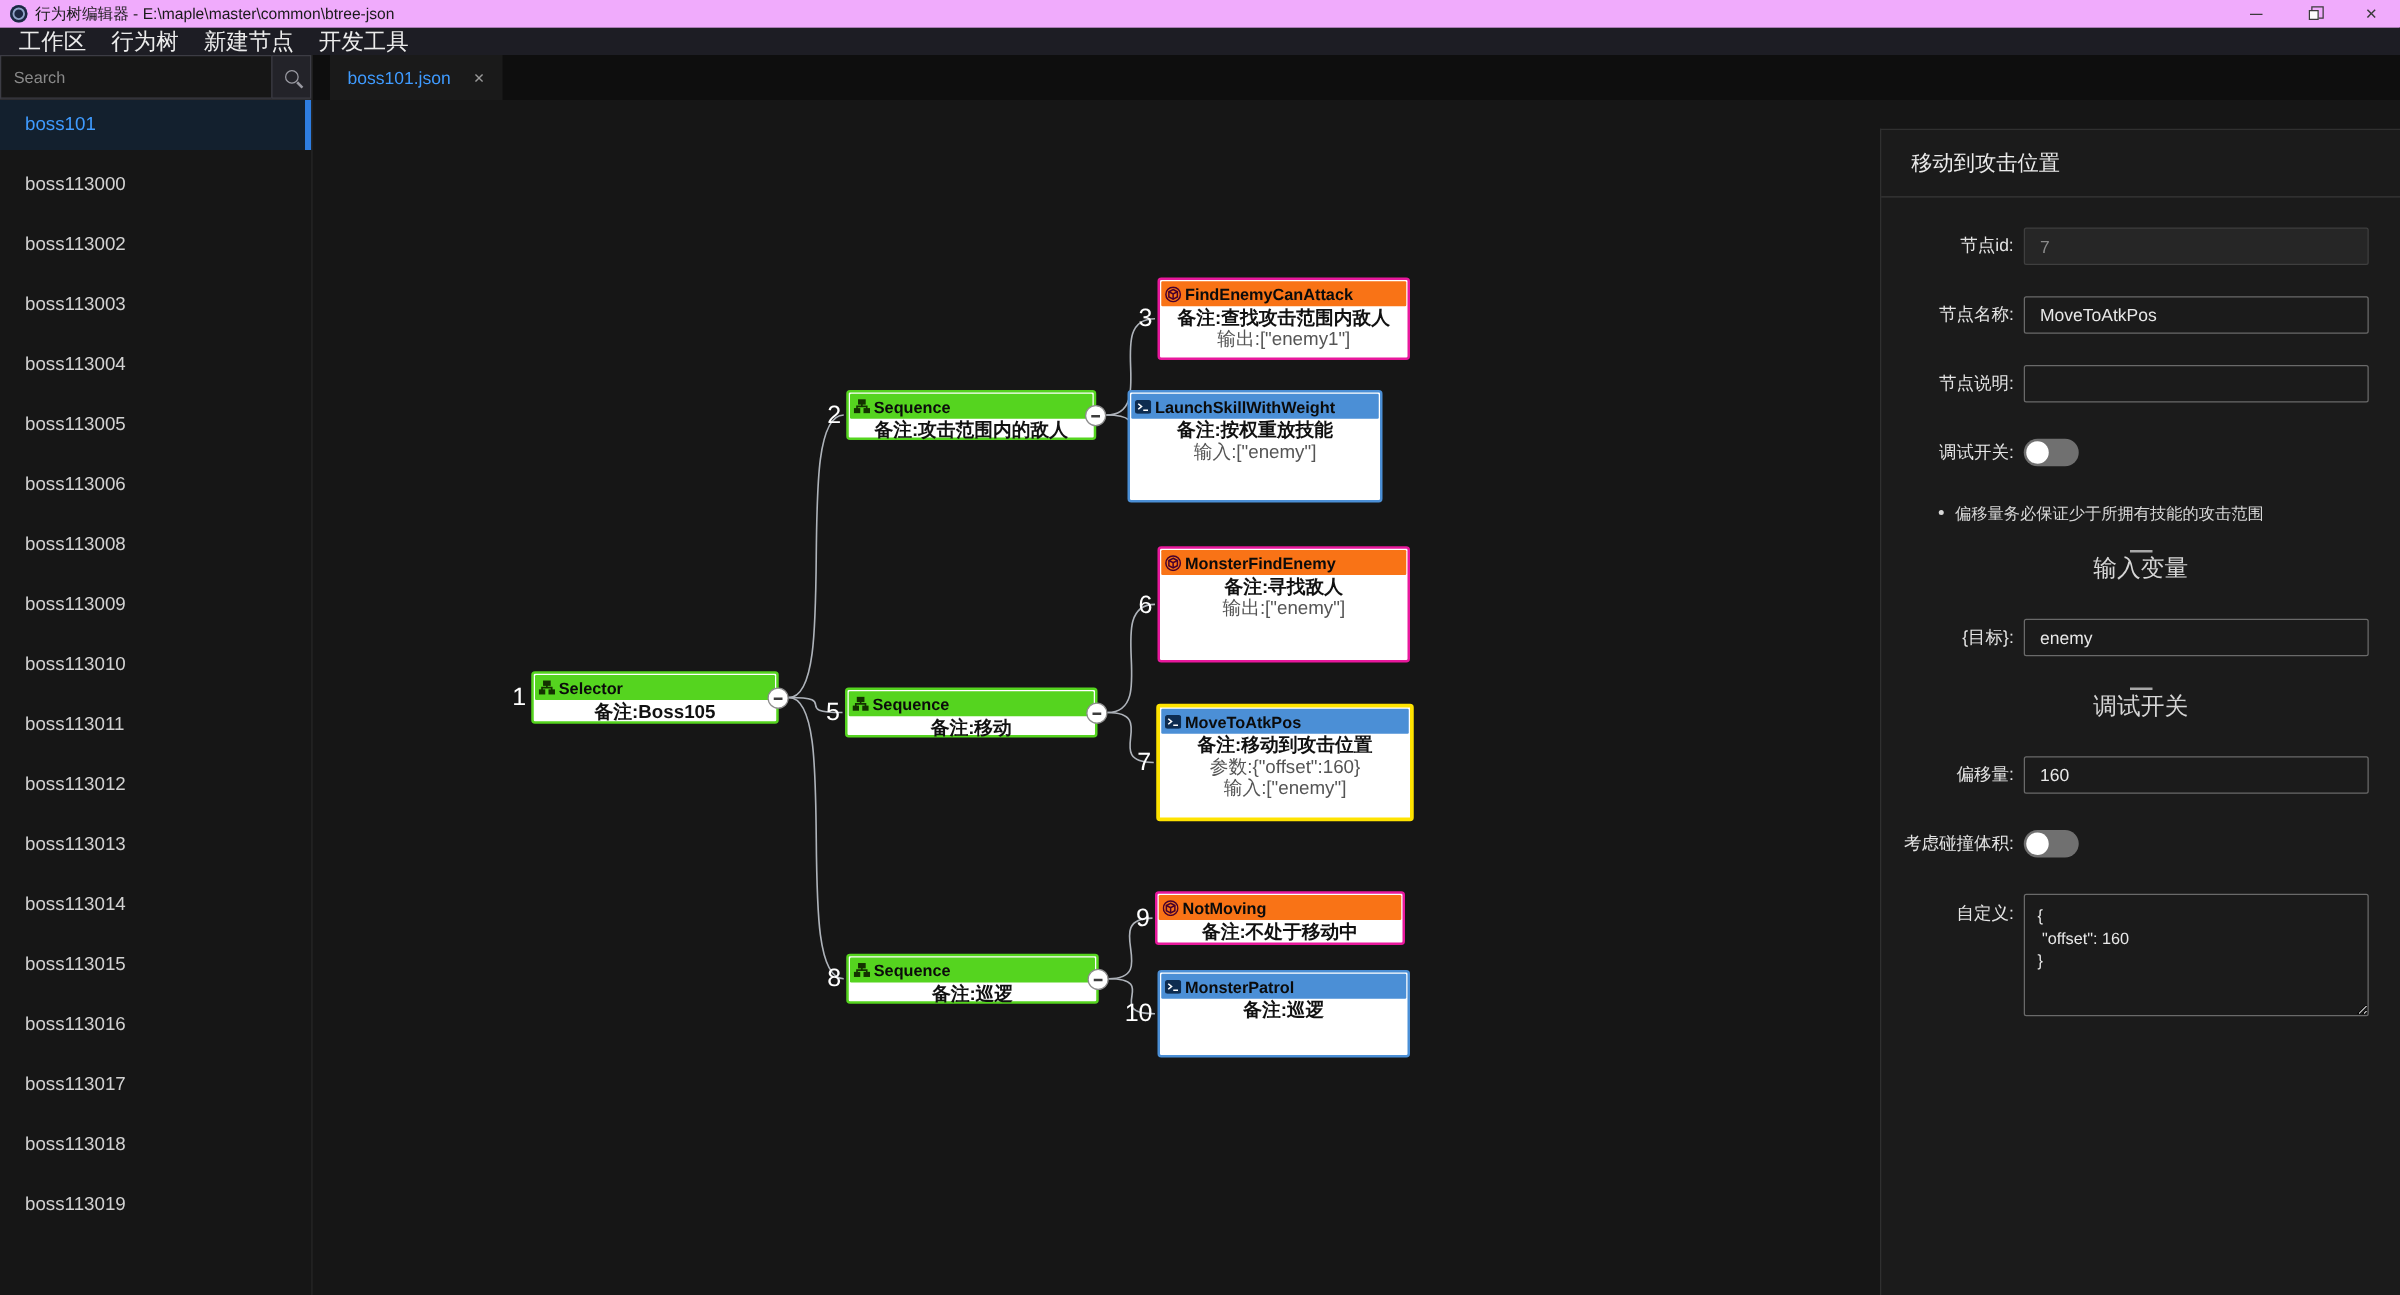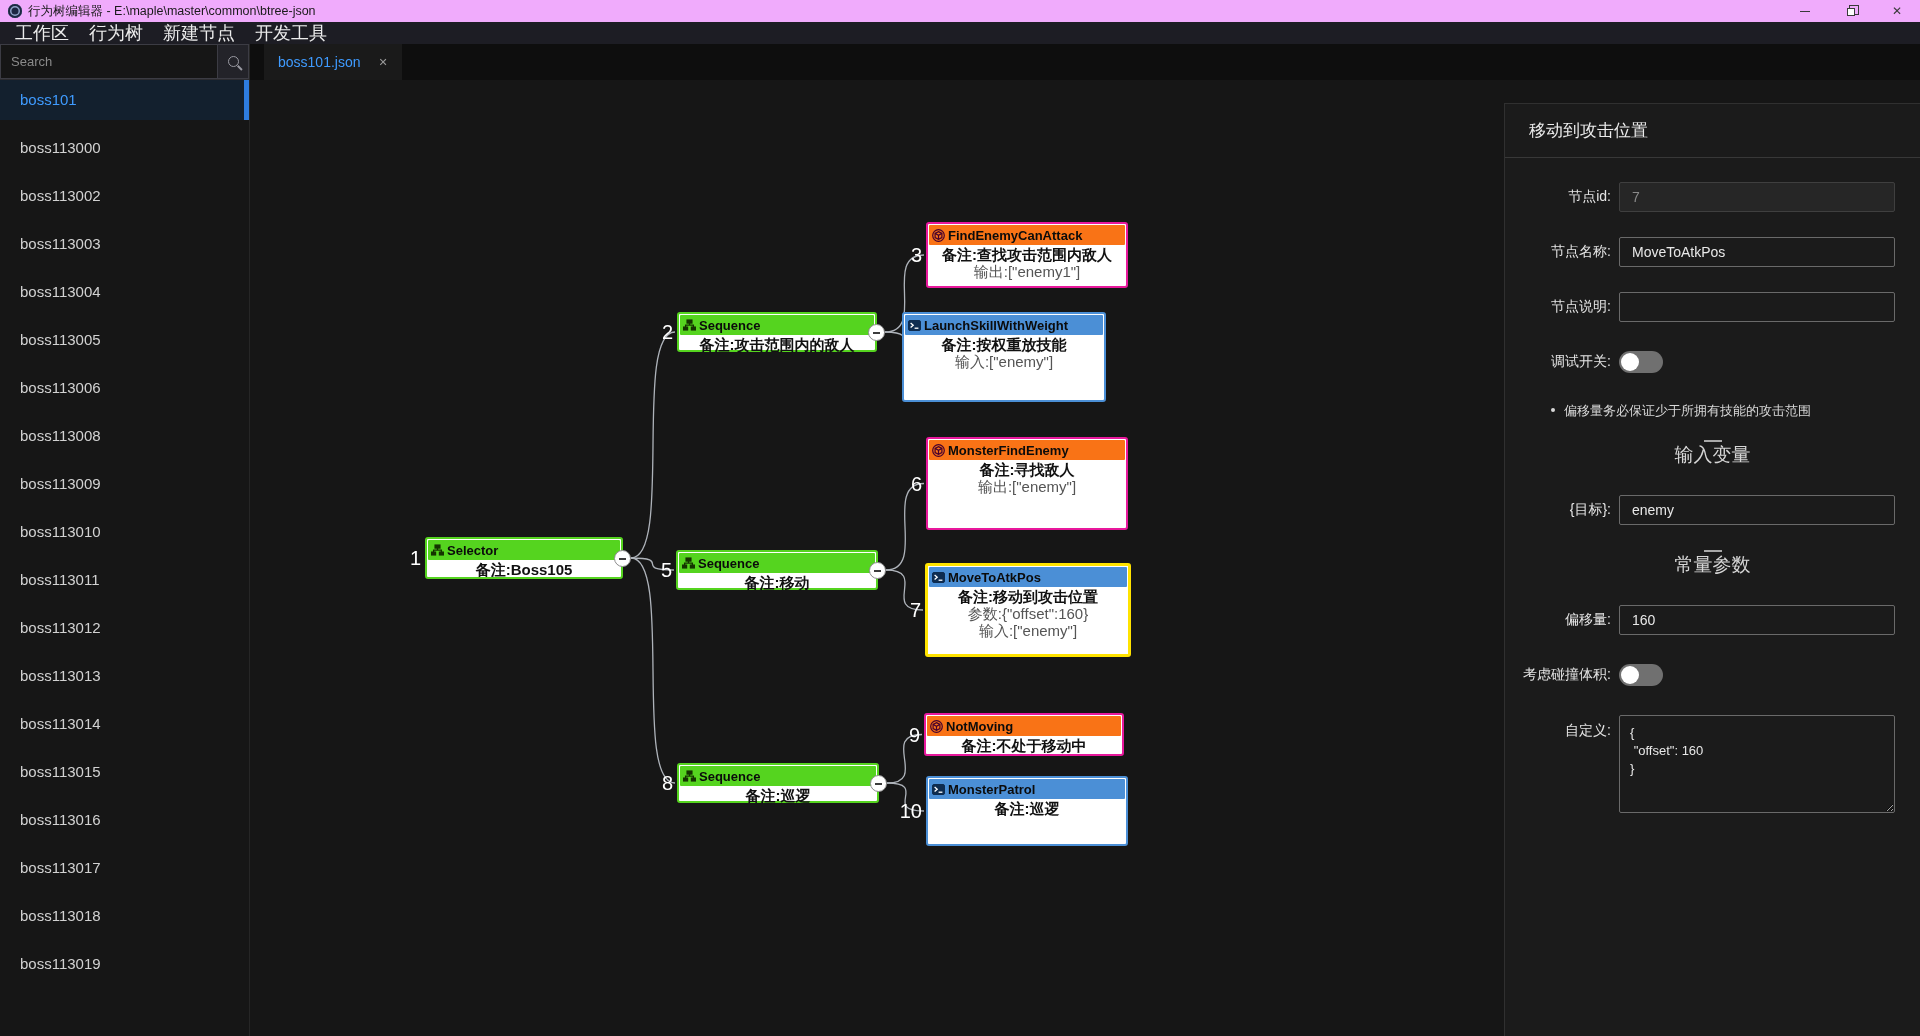--- a/index.html
+++ b/index.html
@@ -395,21 +395,21 @@
       <span class="sec-dash"></span>
       <span class="sec-title">输入变量</span>
       <span class="sec-rule"></span>
     </div>
     <div class="prow">
       <label>{目标}:</label>
       <input class="pinput" value="enemy" style="">
     </div>
     <div class="p-section">
       <span class="sec-dash"></span>
-      <span class="sec-title">常量参数</span>
+      <span class="sec-title">调试开关</span>
       <span class="sec-rule"></span>
     </div>
     <div class="prow">
       <label>偏移量:</label>
       <input class="pinput" value="160" style="">
     </div>
     <div class="prow">
       <label>考虑碰撞体积:</label>
       <div class="toggle"></div>
     </div>

